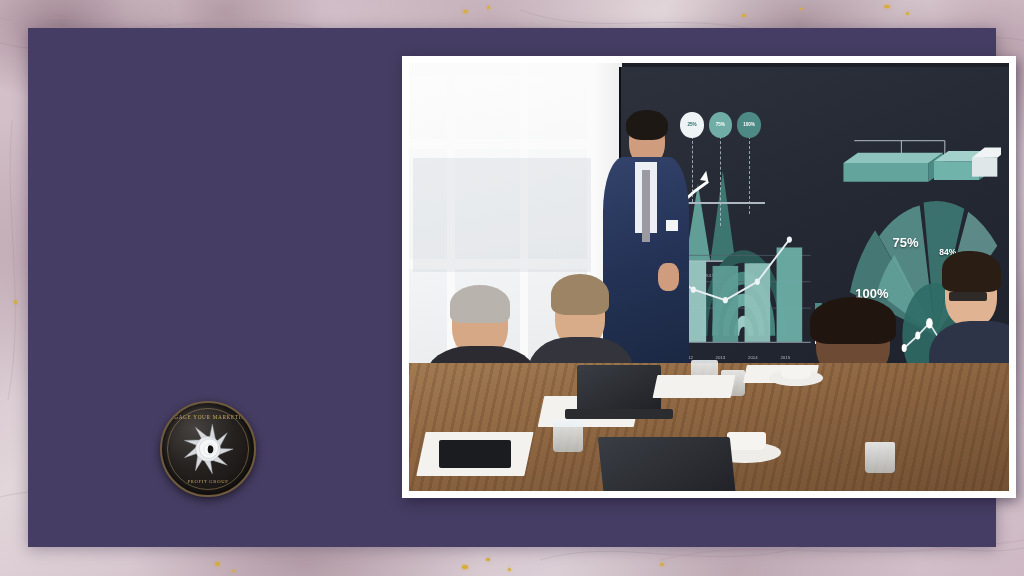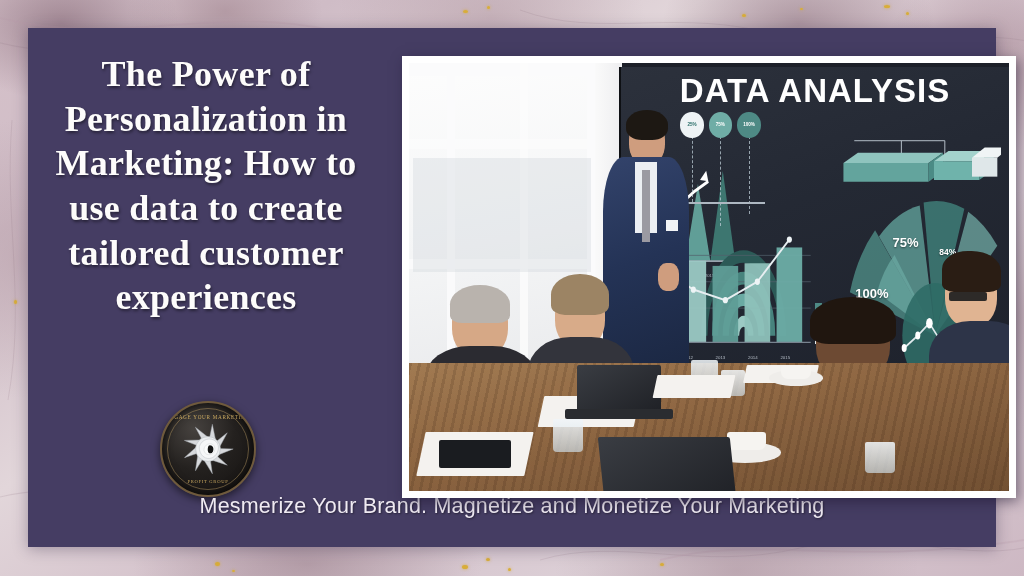--- a/index.html
+++ b/index.html
@@ -223,23 +223,20 @@
     <i class="fleck" style="left:486px;top:558px;width:4px;height:3px;"></i>
     <i class="fleck" style="left:508px;top:568px;width:3px;height:3px;"></i>
     <i class="fleck" style="left:660px;top:563px;width:4px;height:3px;"></i>
     <i class="fleck" style="left:14px;top:300px;width:3px;height:4px;"></i>
     <i class="fleck" style="left:1008px;top:250px;width:3px;height:4px;"></i>
   </div>
 </div>
 
 <div id="purple-panel">
 
-  <div id="title-block">
-    <h1 id="page-title">The Power of Personalization in Marketing: How to use data to create tailored customer experiences</h1>
-  </div>
 
   <div id="logo-badge">
     <div class="ring"></div>
     <div id="logo-top-text">ENGAGE YOUR MARKETING</div>
     <div id="logo-bottom-text">PROFIT GROUP</div>
     <svg id="logo-flower" viewBox="0 0 100 100">
       <g transform="translate(50,50)">
         <g fill="#d7d9dc" stroke="#9ea3a9" stroke-width=".7">
           <g>
               <path d="M0,-6 L7,-40 L14,-6 Z" transform="rotate(0)"></path>
@@ -270,39 +267,37 @@
             </g>
         </g>
         <circle r="20" fill="#eceef0" stroke="#aeb3b8" stroke-width=".8"></circle>
         <path d="M-14,-4 C-10,-16 4,-20 13,-12 C20,-5 17,9 7,14 C-3,19 -15,10 -14,-4 Z" fill="#f6f7f8" stroke="#b4b9be" stroke-width=".7"></path>
         <path d="M-6,-2 C-3,-9 6,-11 10,-5 C13,0 10,8 3,9 C-3,10 -8,5 -6,-2 Z" fill="#fbfcfc" stroke="#c2c6ca" stroke-width=".6"></path>
         <path d="M3,-6 C8,-6 10,-1 8,4 C6,8 1,8 0,4 C-1,0 0,-6 3,-6 Z" fill="#141414"></path>
       </g>
     </svg>
   </div>
 
-  <div id="tagline">Mesmerize Your Brand. Magnetize and Monetize Your Marketing</div>
 
   <div id="photo-frame">
     <div id="photo">
 
       <div id="wall-left"></div>
       <div id="room-window">
         <div class="mullion" style="left:0;top:0;width:100%;height:4%;"></div>
         <div class="mullion" style="left:0;top:24%;width:100%;height:3%;opacity:.85;"></div>
         <div class="mullion" style="left:0;top:62%;width:100%;height:3%;opacity:.8;"></div>
         <div class="mullion" style="left:19%;top:0;width:4%;height:100%;opacity:.9;"></div>
         <div class="mullion" style="left:56%;top:0;width:4%;height:100%;opacity:.85;"></div>
         <div class="mullion" style="left:90%;top:0;width:5%;height:100%;opacity:.95;"></div>
         <div style="position:absolute;left:2%;top:30%;width:90%;height:36%;background:rgba(205,212,218,.35);"></div>
       </div>
       <div id="wall-gap"></div>
 
       <div id="screen">
-        <div id="screen-title">DATA ANALYSIS</div>
 
         <div id="peaks-chart">
           <svg viewBox="0 0 120 90" preserveAspectRatio="none" style="position:absolute;inset:0;width:100%;height:100%;">
             <polygon points="24,76 34,34 44,76" fill="#4f8c86" opacity=".95"></polygon>
             <polygon points="44,76 56,18 68,76" fill="#64a49d" opacity=".95"></polygon>
             <polygon points="68,76 80,8 92,76" fill="#3f7a74" opacity=".95"></polygon>
             <polygon points="10,76 20,50 30,76" fill="#2f5f5b" opacity=".9"></polygon>
             <line x1="6" y1="76" x2="104" y2="76" stroke="#97a2ad" stroke-width="1.3"></line>
             <polyline points="8,58 24,46 38,34 52,24 66,16" fill="none" stroke="#ffffff" stroke-width="2.4" stroke-linejoin="round"></polyline>
             <polygon points="66,16 58,15 64,8" fill="#ffffff"></polygon>

